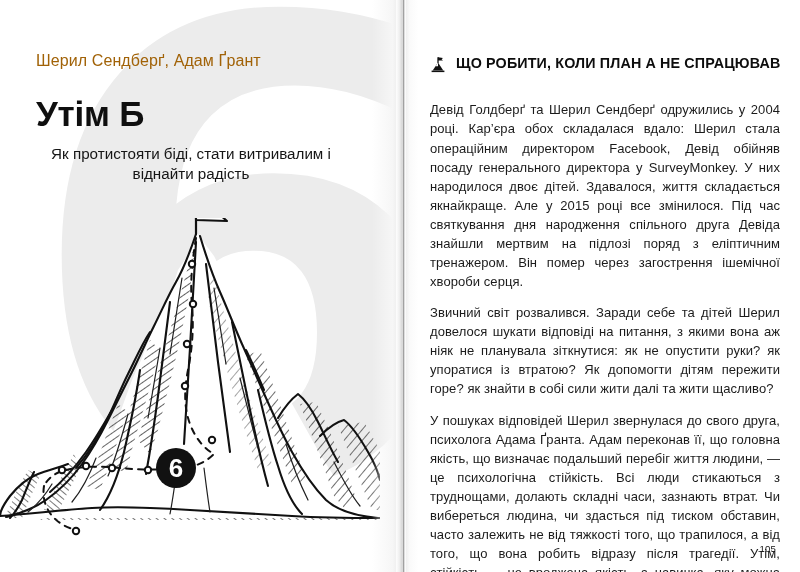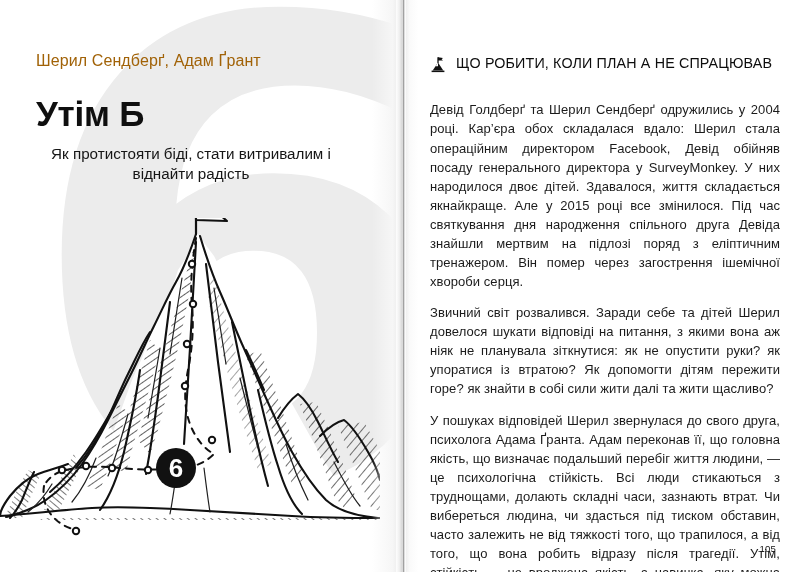--- a/index.html
+++ b/index.html
@@ -144,21 +144,21 @@
   }
   #chapter-icon {
     width: 16px; height: 17px;
     flex: 0 0 auto;
     position: relative;
     top: 1px;
   }
   #chapter-icon svg { display:block; width:100%; height:100%; }
   #chapter-title {
     font-size: 14.3px;
-    font-weight: 400;
+    font-weight: 700;
     color: #0d0d0d;
     letter-spacing: 0.15px;
     line-height: 1.1;
     white-space: nowrap;
   }
   .body-par {
     font-size: 13px;
     line-height: 1.465;
     color: #1b1b1b;
     text-align: justify;

